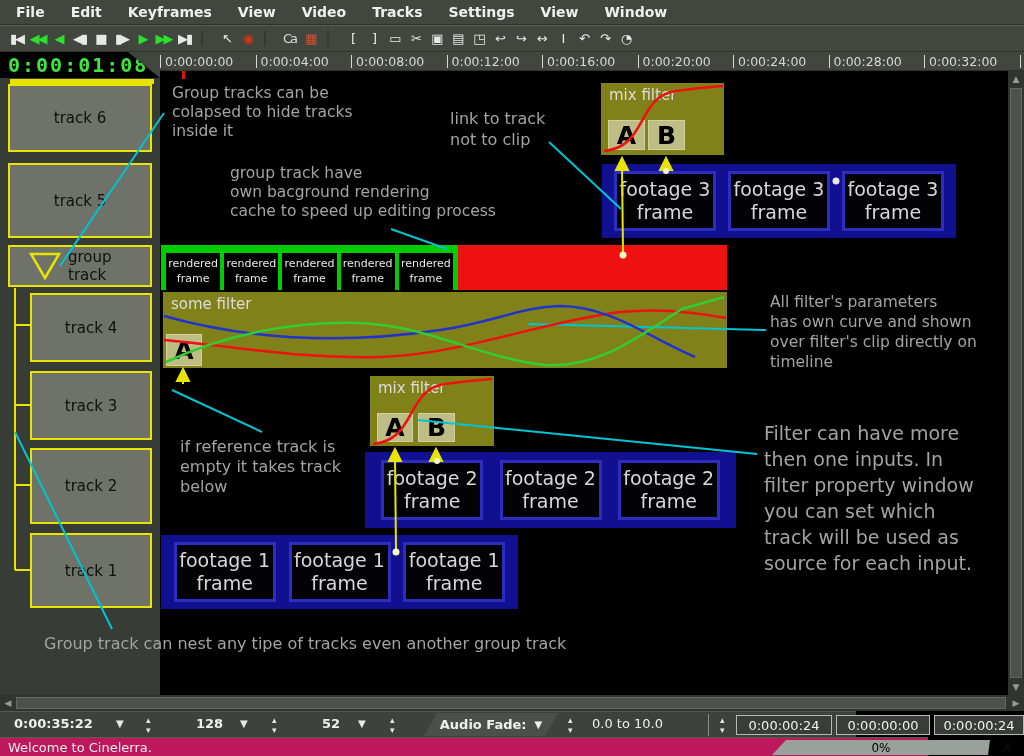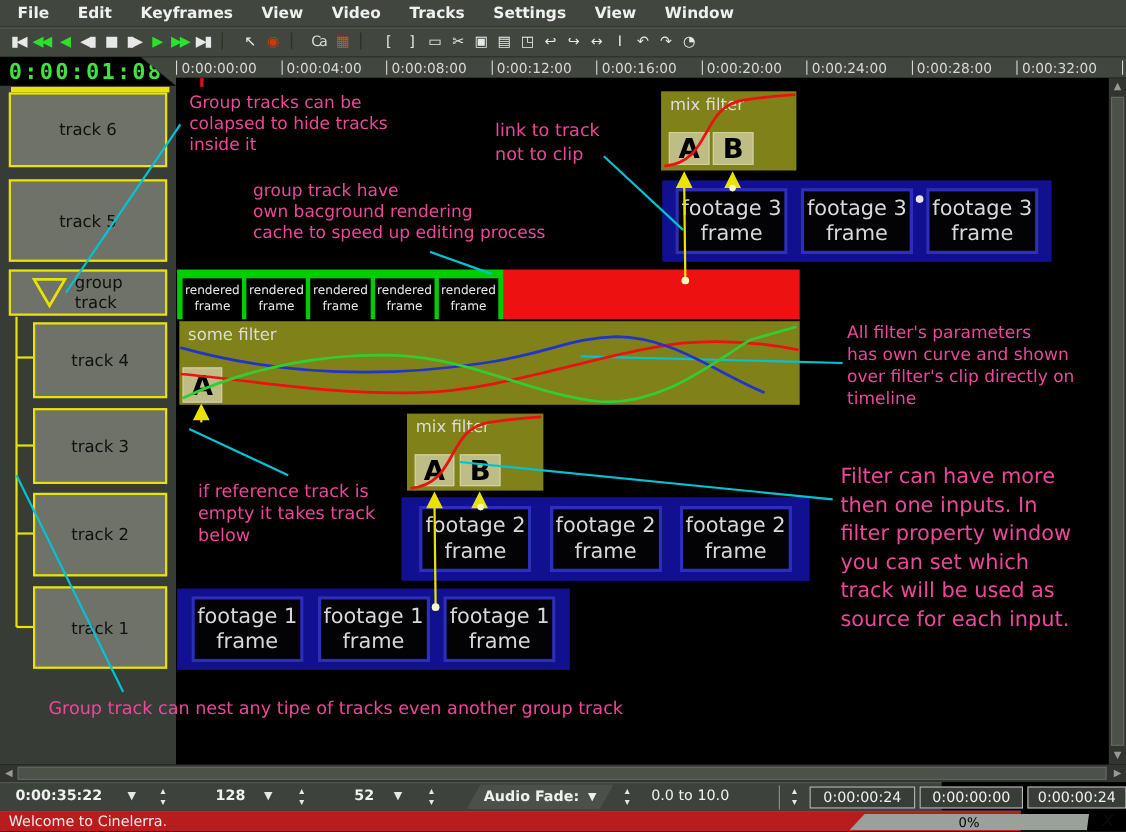--- a/index.html
+++ b/index.html
@@ -44,21 +44,21 @@
           font-size:25px; font-weight:600; display:flex; align-items:center; justify-content:center; }
   .cliprow { position:absolute; background:#101090; display:flex; align-items:center; justify-content:space-evenly; }
   .clipbox { width:102px; height:60px; background:#030306; border:3px solid #2d2dc0; color:#d8d8d8;
              font-size:19px; line-height:23px; display:flex; flex-direction:column; align-items:center; justify-content:center; }
   #renderbar { left:161px; top:245px; width:297px; height:45px; background:#00cc00;
                display:flex; align-items:flex-end; gap:4px; padding:0 5px; }
   .rframe { width:55px; height:37px; background:#000; color:#e8e8e8; font-size:11px; line-height:1.35;
             text-align:center; display:flex; align-items:center; justify-content:center; }
   #redbar { left:458px; top:245px; width:269px; height:45px; background:#ee1111; }
 
-  .ann { position:absolute; color:#ec4899; font-size:15.5px; line-height:19px; white-space:pre-line; z-index:8; }
+  .ann { position:absolute; color:#a3a3a3; font-size:15.5px; line-height:19px; white-space:pre-line; z-index:8; }
 
   
   #vscroll { left:1008px; top:71px; width:16px; height:624px; background:#31342f; }
   #vscroll .thumb { position:absolute; left:2px; top:17px; width:12px; height:590px; background:#4c514a; border:1px solid #666; }
   #hscroll { left:0; top:695px; width:1024px; height:16px; background:#31342f; }
   #hscroll .thumb { position:absolute; left:16px; top:2px; width:990px; height:12px; background:#4c514a; border:1px solid #666; }
   .sarrow { position:absolute; color:#999; font-size:9px; line-height:16px; width:16px; text-align:center; }
 
   
   #controlbar { left:0; top:711px; width:856px; height:26px; background:#3d423d; border-top:1px solid #565b52; }
@@ -67,21 +67,21 @@
   .spin { position:absolute; top:3px; color:#e8e8e8; font-size:9px; line-height:10px; text-align:center; cursor:default; }
   .spin div { height:10px; }
   #fadebtn { position:absolute; left:424px; top:1px; width:134px; height:23px; background:#4b504a;
              clip-path:polygon(13px 0, 100% 0, calc(100% - 13px) 100%, 0 100%);
              display:flex; align-items:center; justify-content:center; gap:8px;
              color:#f0f0f0; font-size:13px; font-weight:bold; cursor:default; }
   .tcbox { position:absolute; top:3px; height:20px; border:1px solid #b8b8b8; background:#383d38;
            color:#f0f0f0; font-size:13px; display:flex; align-items:center; justify-content:center; }
   #cb-divider { position:absolute; left:708px; top:2px; width:1px; height:22px; background:#8a8f8a; }
 
-  #statusbar { left:0; top:737px; width:928px; height:19px; background:#b91c1c; border-top:1px solid #565b52; }
+  #statusbar { left:0; top:737px; width:928px; height:19px; background:#be185d; border-top:1px solid #565b52; }
   #status-msg { position:absolute; left:8px; top:2px; color:#ececec; font-size:13px; }
   #progress { position:absolute; left:772px; top:2px; width:218px; height:15px; background:#9aa09a;
               clip-path:polygon(14px 0, 100% 0, calc(100% - 2px) 100%, 0 100%);
               color:#000; font-size:12px; display:flex; align-items:center; justify-content:center; }
   #close-x { position:absolute; left:1002px; top:0px; color:#000; background:transparent; border:none;
              font-size:15px; font-weight:bold; font-style:italic; color:#111; cursor:default; }
   #close-x span { color:#0a0a0a; }
 </style>
 </head>
 <body>

